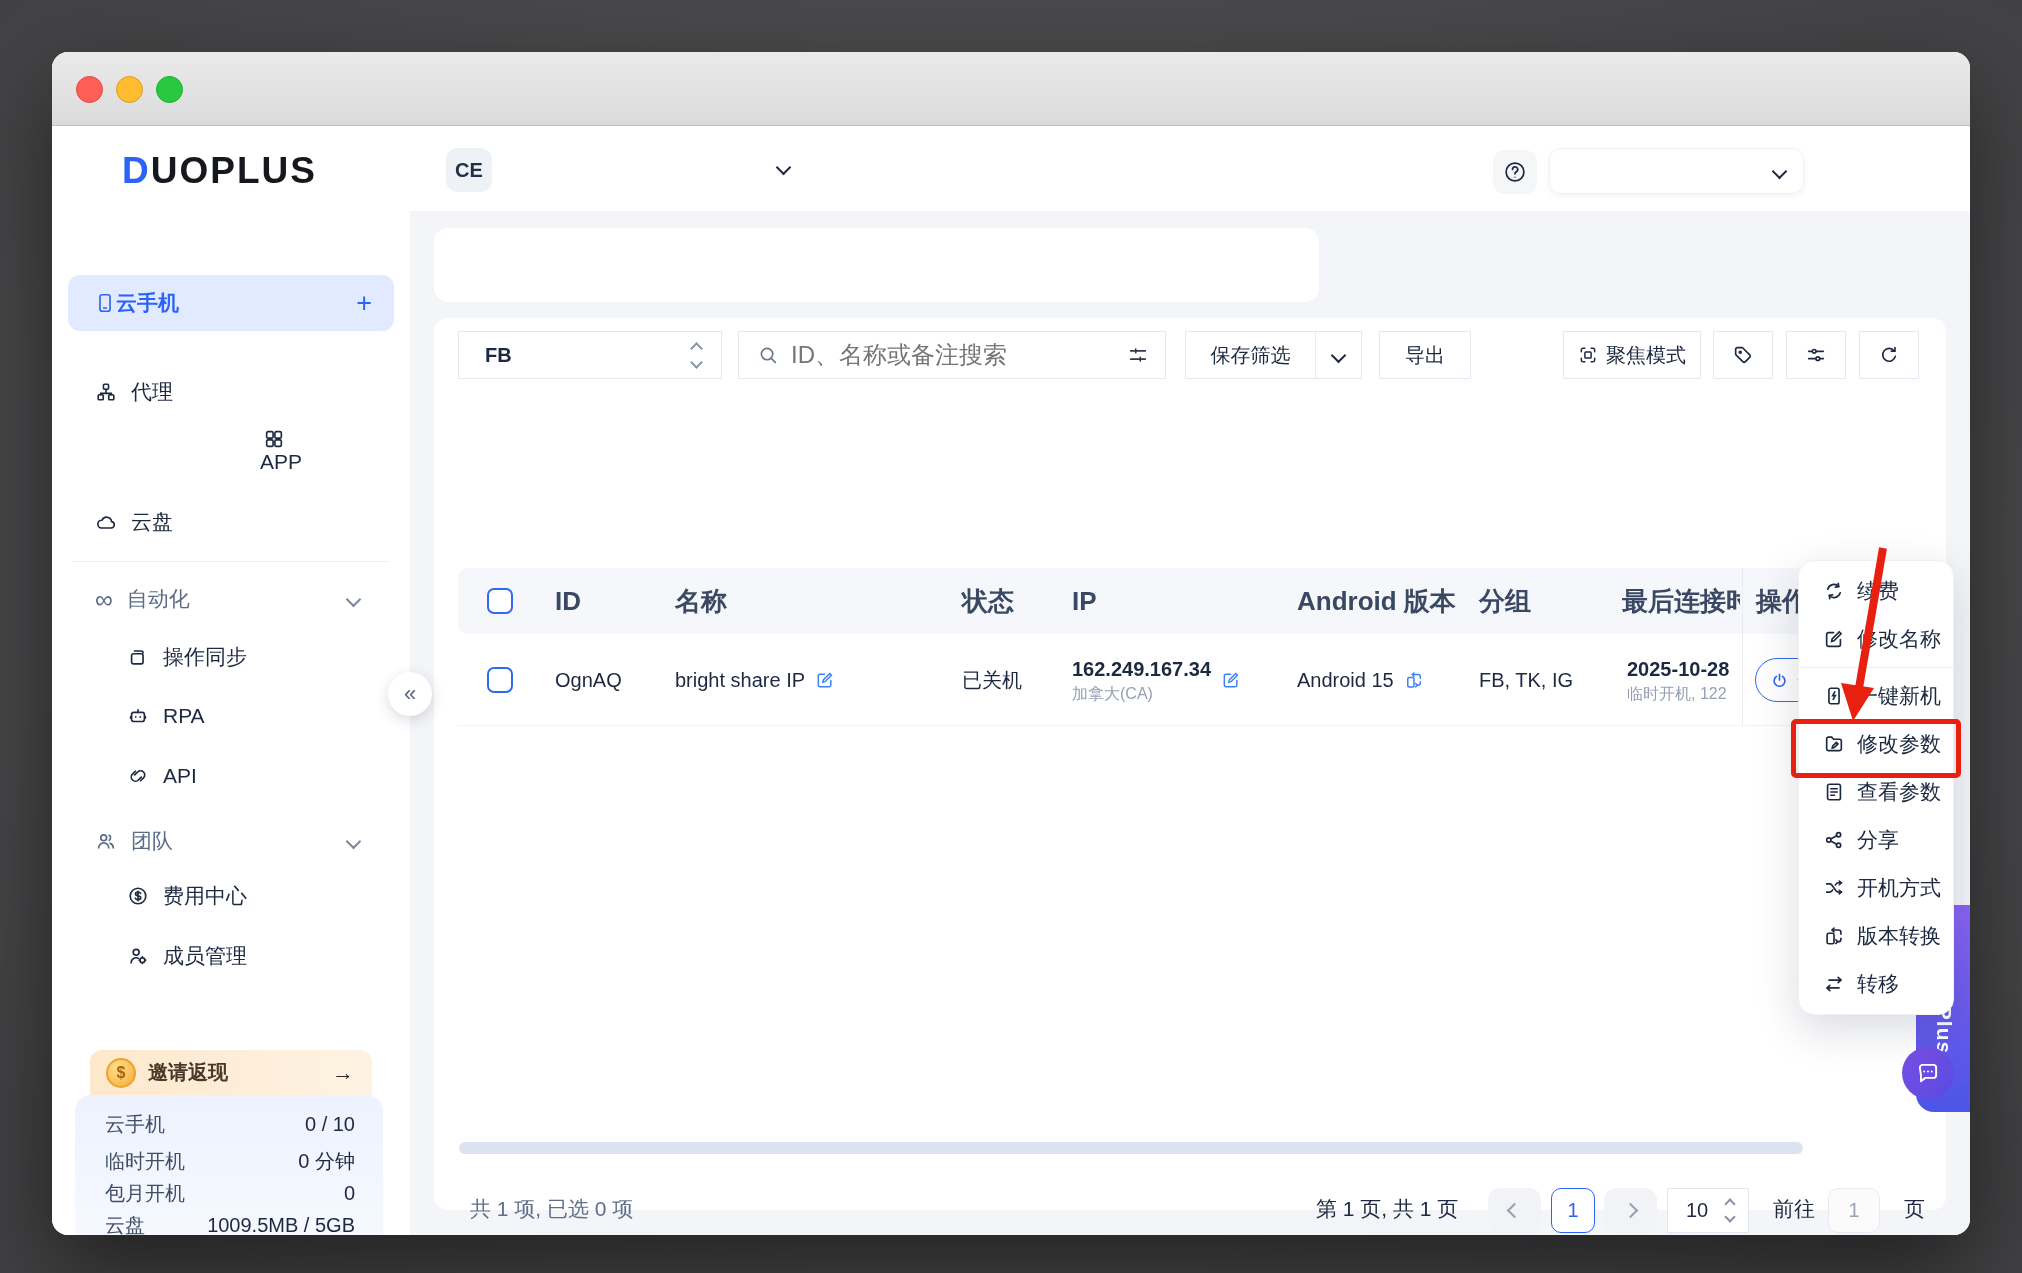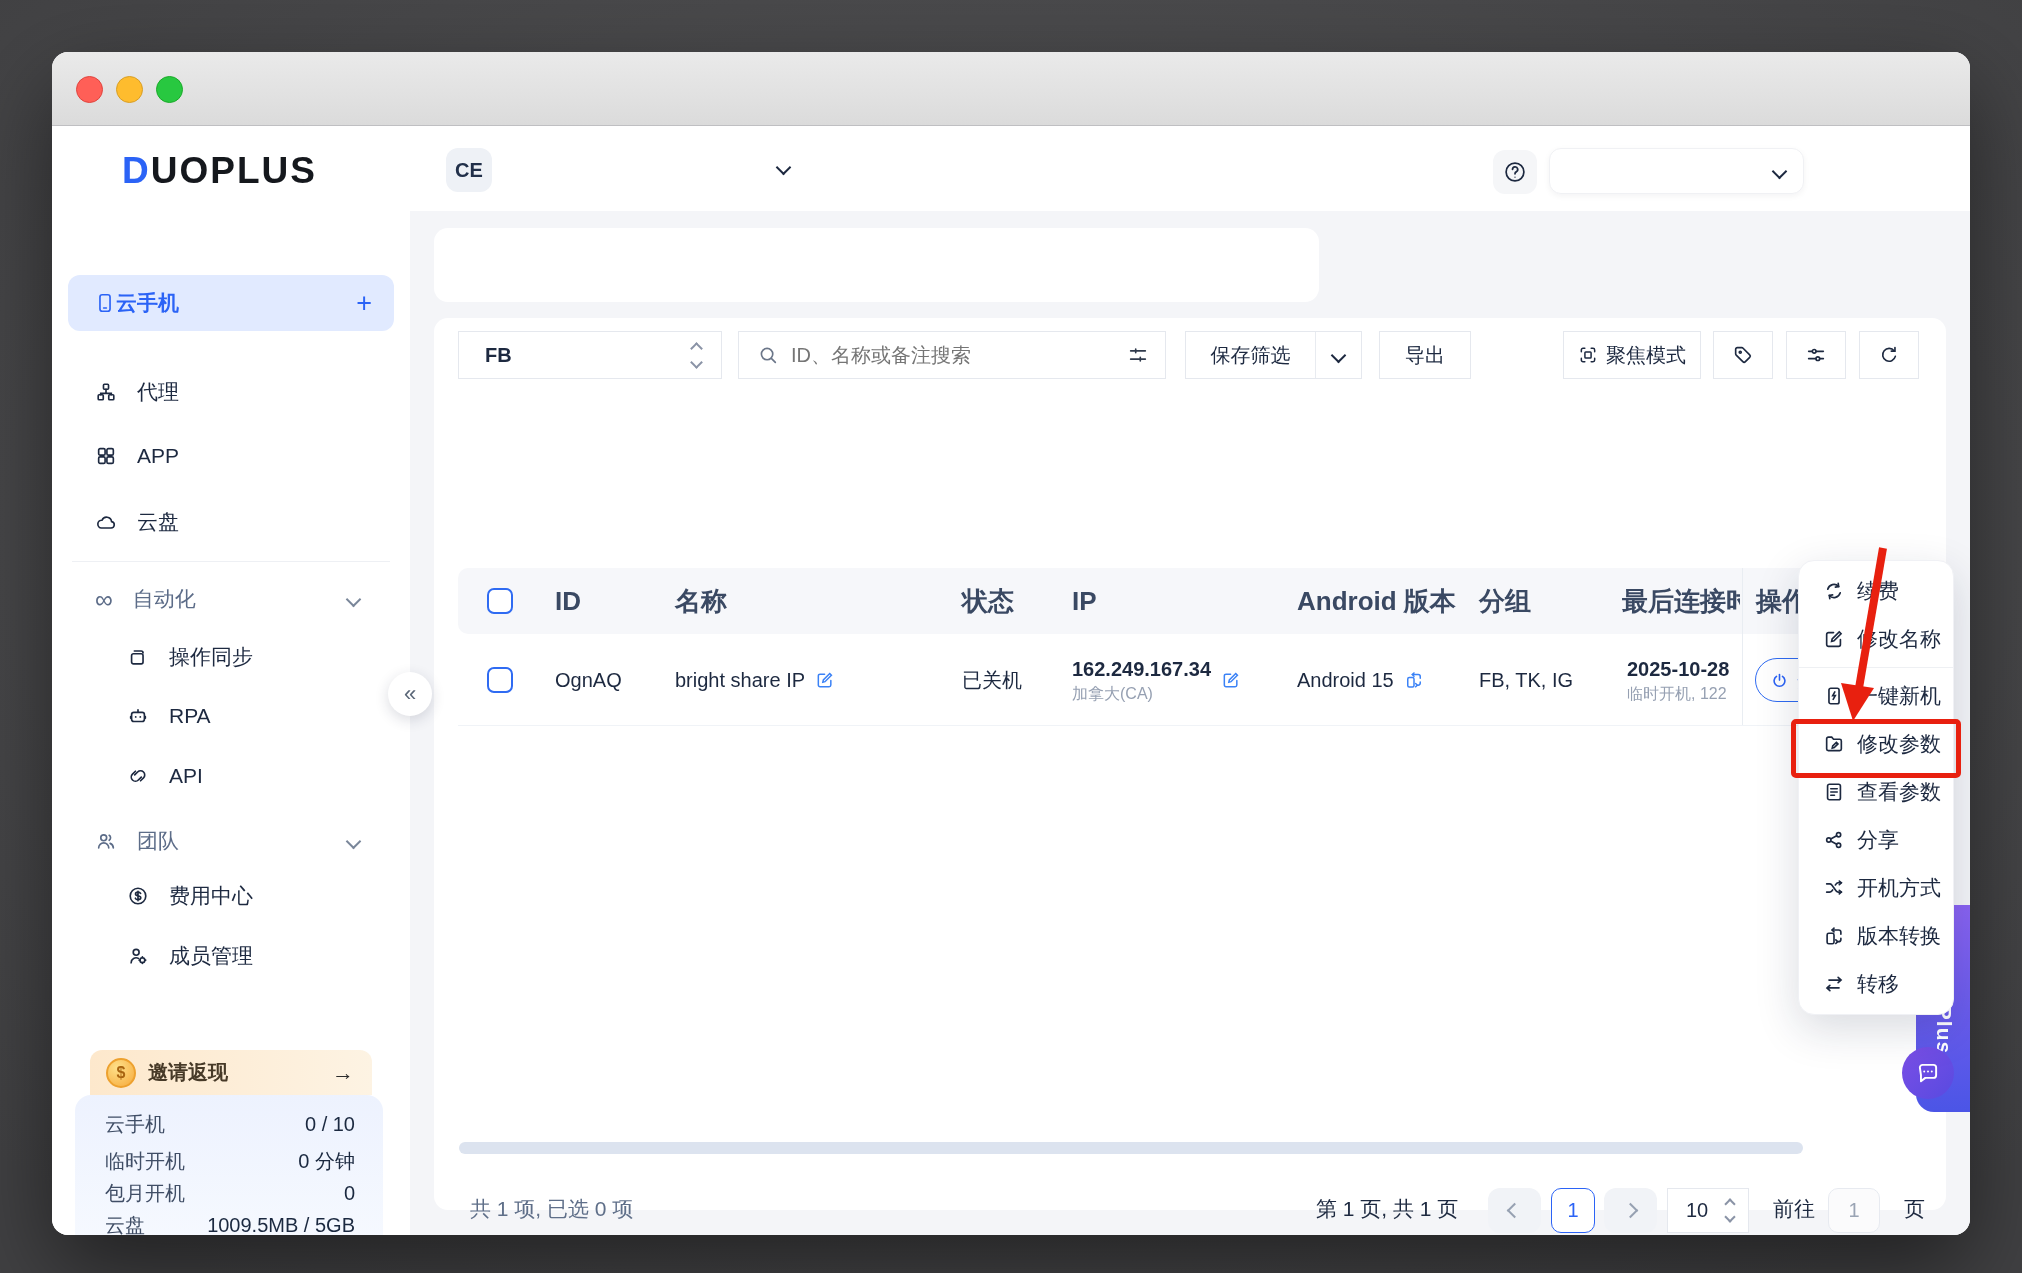--- a/index.html
+++ b/index.html
@@ -12,21 +12,21 @@
     box-shadow:0 34px 90px rgba(0,0,0,.5);overflow:hidden;}
   #titlebar{left:0;top:0;width:1918px;height:73px;background:linear-gradient(#eaeaea,#dbdbdb);
     border-bottom:1px solid #bfbfc2;}
   .light{width:25px;height:25px;border-radius:50%;top:24px;}
   
   #sidebar{left:0;top:74px;width:358px;height:1109px;background:#fff;border-right:1px solid #eef0f4;}
   .logo{font-size:37px;font-weight:800;letter-spacing:2px;color:#15181d;}
   .logo .d{color:#2b63f6;}
   .nav{position:absolute;left:0;width:358px;height:56px;display:flex;align-items:center;
     font-size:21px;color:#1d2940;}
-  .nav .lbl{margin-left:20px;}
+  .nav .lbl{margin-left:14px;}
   .nav.sect{color:#5c6c88;}
   .active-pill{position:absolute;left:16px;width:326px;height:56px;background:#e1eaff;border-radius:12px;
     display:flex;align-items:center;color:#2b63f6;font-size:21px;font-weight:700;}
   .chev{display:inline-block;width:9px;height:9px;border-right:2.2px solid currentColor;
     border-bottom:2.2px solid currentColor;transform:rotate(45deg);}
   .chev.up{transform:rotate(-135deg);} .chev.lf{transform:rotate(135deg);} .chev.rt{transform:rotate(-45deg);}
   svg.ic{width:22px;height:22px;flex:0 0 auto;}
   
   #topbar{left:358px;top:74px;width:1560px;height:85px;background:#fff;border-bottom:1px solid #edeff3;}
   #content{left:358px;top:159px;width:1560px;height:1024px;background:#f4f5f8;}
@@ -208,21 +208,21 @@
       <span class="lbl">云手机</span>
       <span style="margin-left:auto;margin-right:22px;font-size:27px;font-weight:500;">+</span>
     </div>
 
     <div class="nav" style="top:238px;padding-left:43px;">
       <svg class="ic" fill="none" stroke="currentColor" stroke-width="1.8" stroke-linecap="round">
             <use href="#i-proxy"></use>
           </svg>
       <span class="lbl">代理</span>
     </div>
-    <div class="nav" style="top:302px;padding-left:43px;">
+    <div class="nav" style="top:302px;padding-left:43px;flex-direction:column;">
       <svg class="ic" fill="none" stroke="currentColor" stroke-width="1.8" stroke-linecap="round">
             <use href="#i-grid"></use>
           </svg>
       <span class="lbl">APP</span>
     </div>
     <div class="nav" style="top:368px;padding-left:43px;">
       <svg class="ic" fill="none" stroke="currentColor" stroke-width="1.8" stroke-linecap="round">
             <use href="#i-cloud"></use>
           </svg>
       <span class="lbl">云盘</span>
@@ -341,21 +341,21 @@
       <span style="margin-left:auto;margin-right:20px;display:flex;flex-direction:column;gap:5px;color:#8a93a6;">
         <span class="chev up" style="width:7px;height:7px;"></span>
             <span class="chev" style="width:7px;height:7px;"></span>
       </span>
     </div>
 
     <div class="btn flex" style="left:328px;top:120px;width:428px;height:48px;">
       <svg class="ic" style="margin-left:18px;color:#6b7689;" fill="none" stroke="currentColor" stroke-width="1.8" stroke-linecap="round">
             <use href="#i-search"></use>
           </svg>
-      <input style="flex: 1 1 0%; border: 0px; outline: 0px; margin: 0px 10px; font-size: 20px; color: rgb(29, 41, 64); background: transparent;" placeholder="ID、名称或备注搜索">
+      <input style="flex: 1 1 0%; border: 0px; outline: 0px; margin: 0px 10px; font-size: 24px; color: rgb(29, 41, 64); background: transparent;" placeholder="ID、名称或备注搜索">
       <svg class="ic" style="margin-right:16px;color:#303a4c;" fill="none" stroke="currentColor" stroke-width="1.8" stroke-linecap="round">
             <use href="#i-tune"></use>
           </svg>
     </div>
 
     <div class="btn flex" style="left:775px;top:120px;width:177px;height:48px;padding:0;">
       <span class="ctr" style="width:129px;">保存筛选</span>
       <span style="width:1px;height:46px;background:#e8ebf0;"></span>
       <span class="ctr" style="flex:1;">
             <span class="chev"></span>

